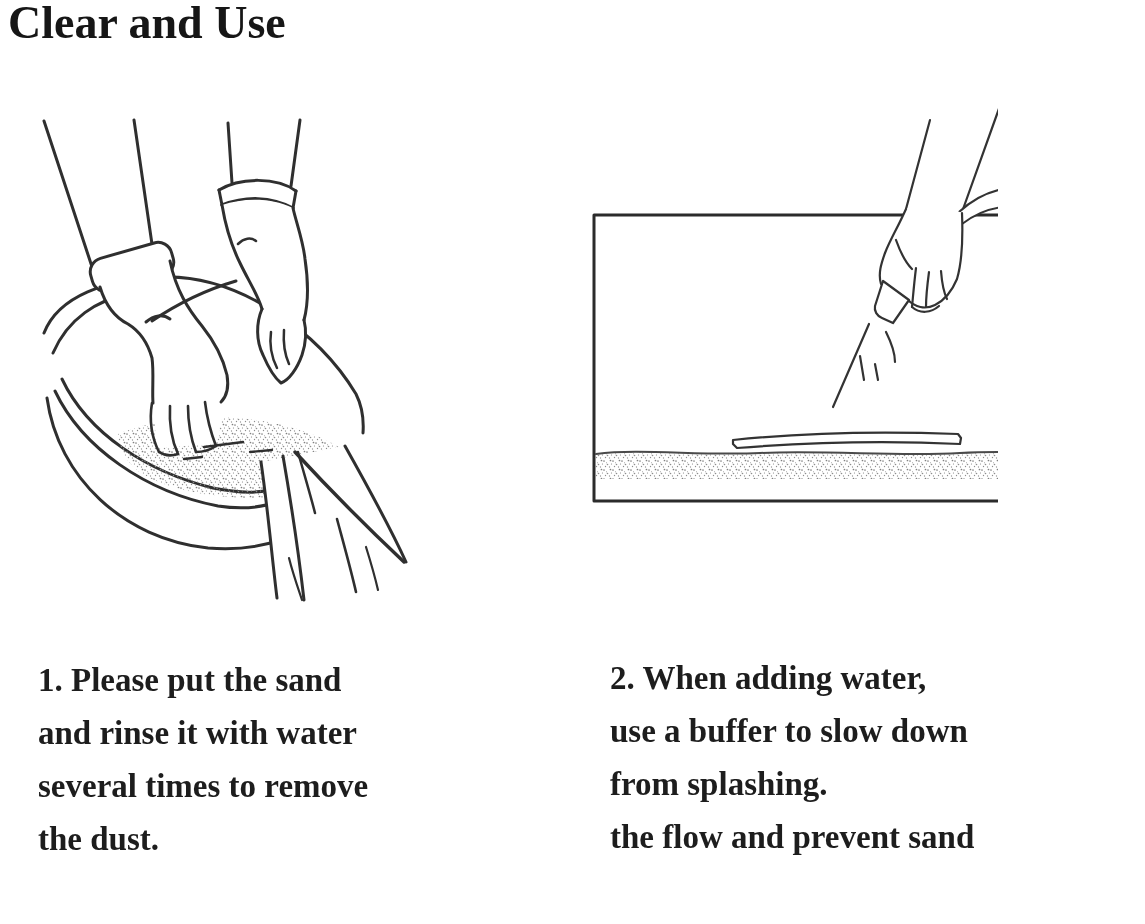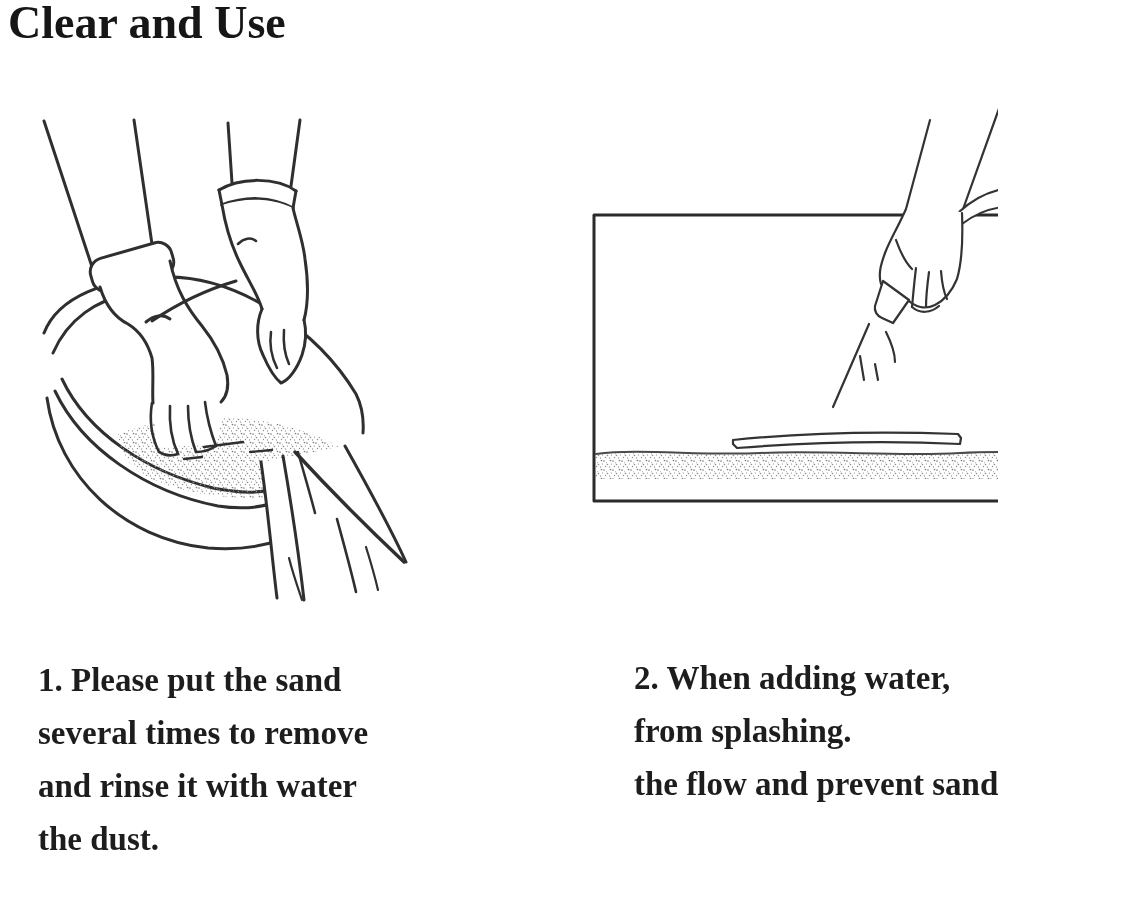--- a/index.html
+++ b/index.html
@@ -10,21 +10,21 @@
   .page-title{
     position:absolute;left:8px;top:-4px;margin:0;
     font-size:46px;font-weight:700;letter-spacing:0px;color:#161616;
   }
   .figures{position:absolute;left:0;top:0;width:1145px;height:924px;}
   .caption{
     position:absolute;font-size:33px;line-height:53px;color:#1d1d1d;
     font-weight:700;white-space:nowrap;
   }
   .caption-1{left:38px;top:654px;}
-  .caption-2{left:610px;top:652px;margin-left:24px;}
+  .caption-2{left:610px;top:652px;}
   .caption span{display:block;}
 </style>
 </head>
 <body>
 
 <div class="stage">
 
   <h1 class="page-title">Clear and Use</h1>
 
   <svg class="figures" viewBox="0 0 1145 924" width="1145" height="924" fill="none" stroke-linecap="round" stroke-linejoin="round">
@@ -157,24 +157,25 @@
         <path d="M869,324 L833,407"></path>
         <path d="M886,332 C892,344 895,354 895,362"></path>
         <path d="M860,356 L864,380"></path>
         <path d="M875,364 L878,380"></path>
       </g>
     </g>
   </svg>
 
   <div class="caption caption-1">
     <span>1. Please put the sand</span>
+    <span>and rinse it with water</span>
     <span>several times to remove</span>
-    <span>and rinse it with water</span>
     <span>the dust.</span>
   </div>
 
   <div class="caption caption-2">
     <span>2. When adding water,</span>
+    <span>use a buffer to slow down</span>
     <span>from splashing.</span>
     <span>the flow and prevent sand</span>
   </div>
 
 </div>
 
 </body></html>

